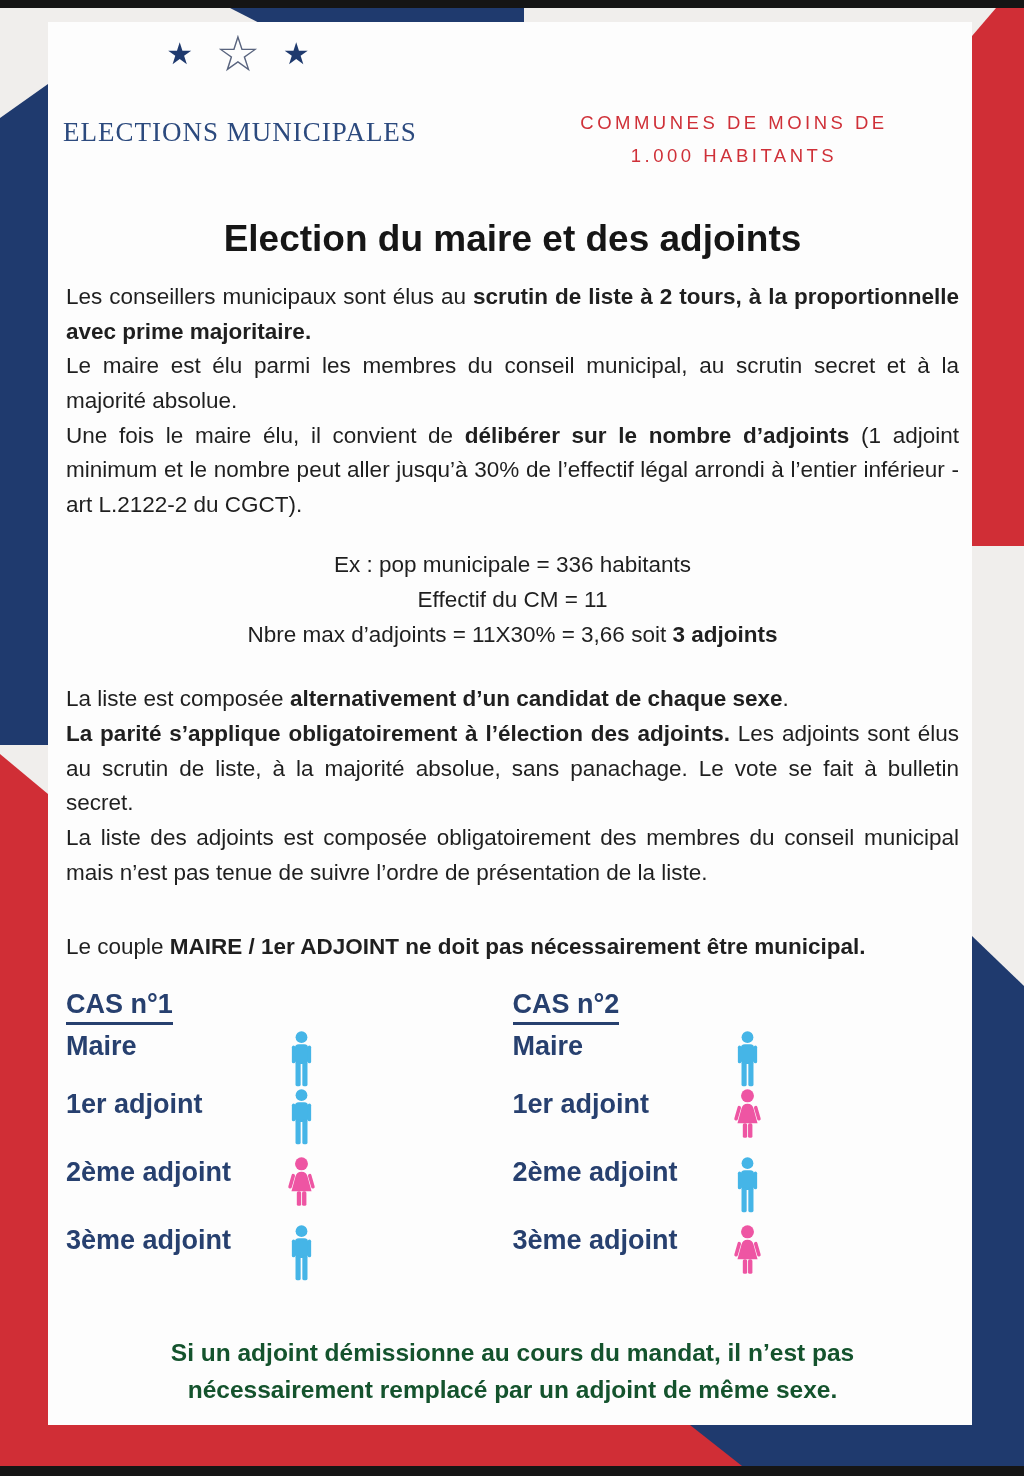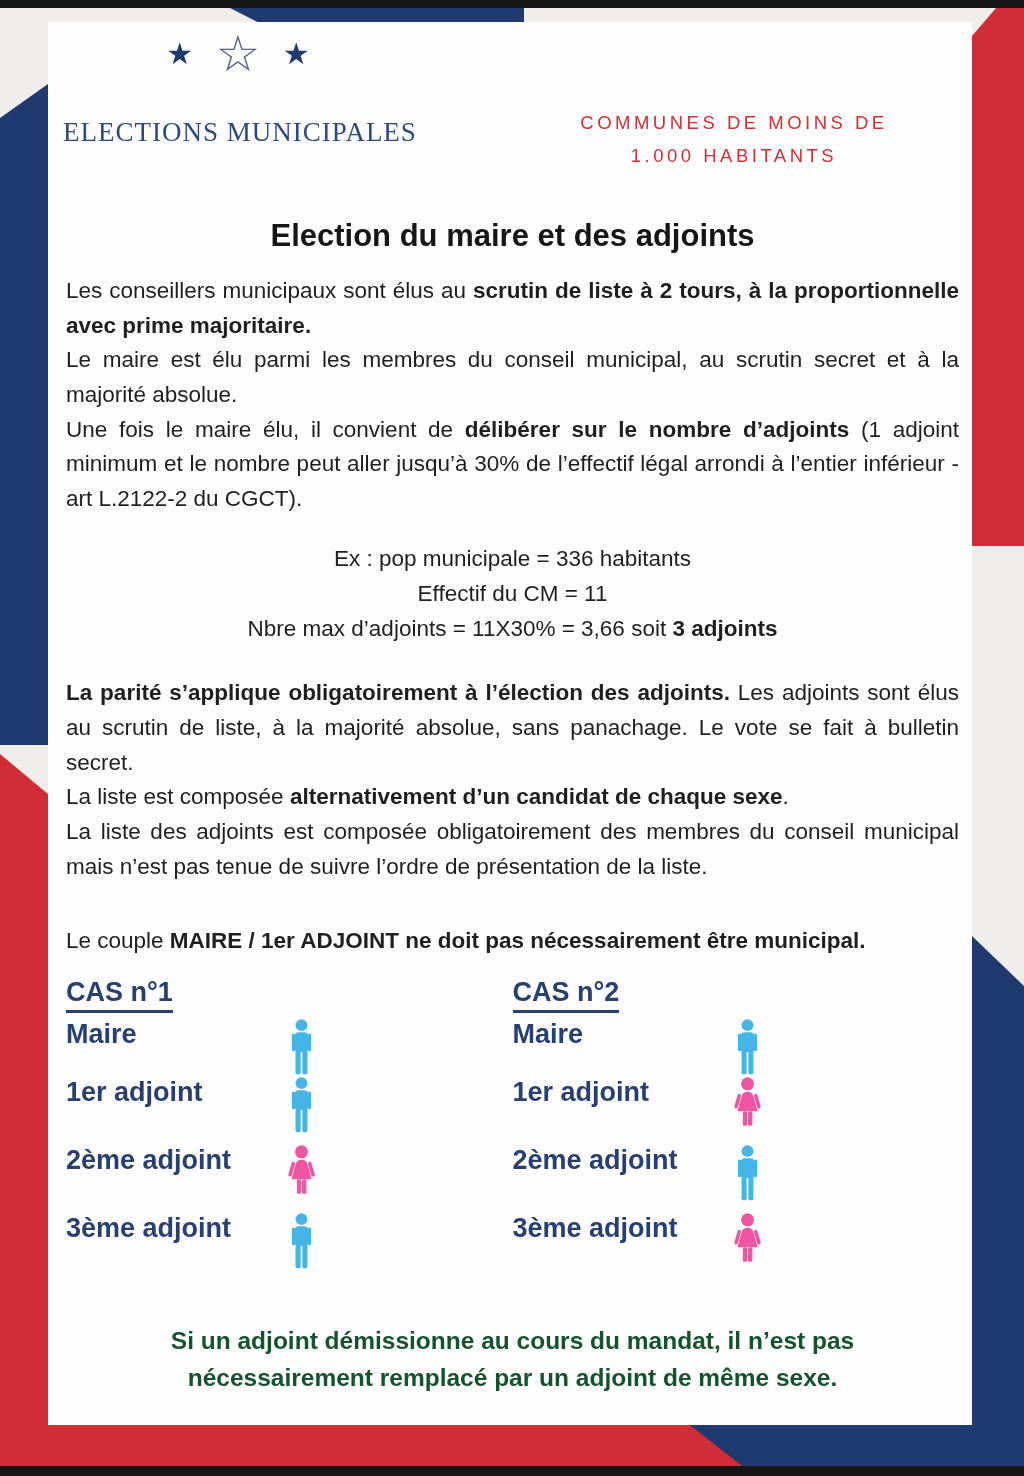--- a/index.html
+++ b/index.html
@@ -35,30 +35,30 @@
   .star-big{font-size:50px;color:#59647e;position:relative;top:1px}
 
   .hdr-left{position:absolute;top:94px;left:12px;width:360px;text-align:center;
     font-family:"Liberation Serif",serif;font-size:27px;line-height:1.22;
     color:#2c4a7e;letter-spacing:1px}
   .hdr-right{position:absolute;top:84px;left:528px;width:316px;text-align:center;
     font-size:18.5px;font-weight:400;letter-spacing:3.5px;line-height:1.8;color:var(--c-red-text)}
   .hdr-line{display:block}
 
   .doc{position:absolute;left:18px;top:196px;width:893px}
-  .doc-title{margin:0 0 20px;text-align:center;font-size:31px;font-weight:700;color:#161616}
+  .doc-title{margin:0 0 20px;text-align:center;font-size:37px;font-weight:700;color:#161616}
   .body-text p{margin:0;font-size:22.5px;line-height:1.54;text-align:justify}
   .example{margin:26px 0 30px;text-align:center}
   .example p{text-align:center}
   .couple{margin-top:40px}
   .couple p{text-align:left}
   .b{font-weight:700}
   .u{}
 
-  .cases{margin-top:18px;display:grid;grid-template-columns:1fr 1fr;}
+  .cases{margin-top:24px;display:grid;grid-template-columns:1fr 1fr;}
   .case-title{display:inline-block;margin:0 0 6px;font-size:27px;font-weight:700;
     color:var(--c-navy-text);border-bottom:3px solid var(--c-navy-text);padding-bottom:2px}
   .case-row{display:flex;align-items:flex-start;height:68px}
   .case-row.first{height:58px;align-items:flex-start}
   .role{width:220px;font-size:27px;font-weight:700;color:var(--c-navy-text)}
   .pictogram{display:inline-flex;width:30px;justify-content:center}
   .pictogram svg{display:block}
   .person-male{fill:var(--c-male)}
   .person-female{fill:var(--c-female)}
 
@@ -105,22 +105,22 @@
           <p><span>Une fois le maire élu, il convient de </span><span class="b">délibérer sur le nombre d’adjoints</span><span> (1 adjoint minimum et le nombre peut aller jusqu’à 30% de l’effectif légal arrondi à l’entier inférieur - art L.2122-2 du CGCT).</span></p>
         </div>
 
       <div class="body-text example">
           <p><span class="u">Ex</span><span> : pop municipale = 336 habitants</span></p>
           <p><span>Effectif du CM = 11</span></p>
           <p><span>Nbre max d’adjoints = 11X30% = 3,66 soit </span><span class="b u">3 adjoints</span></p>
         </div>
 
       <div class="body-text parity">
+          <p><span>La liste est composée </span><span class="b">alternativement d’un candidat de chaque sexe</span><span>.</span></p>
           <p><span class="b">La parité s’applique obligatoirement à l’élection des adjoints.</span><span> Les adjoints sont élus au scrutin de liste, à la majorité absolue, sans panachage. Le vote se fait à bulletin secret.</span></p>
-          <p><span>La liste est composée </span><span class="b">alternativement d’un candidat de chaque sexe</span><span>.</span></p>
           <p><span>La liste des adjoints est composée obligatoirement des membres du conseil municipal mais n’est pas tenue de suivre l’ordre de présentation de la liste.</span></p>
         </div>
 
       <div class="body-text couple">
         <p><span>Le couple </span><span class="b">MAIRE / 1er ADJOINT ne doit pas nécessairement être municipal.</span></p>
       </div>
 
       <div class="cases">
           <div class="case-col"><h3 class="case-title">CAS n°1</h3><div class="case-row first">
               <span class="role">Maire</span>

